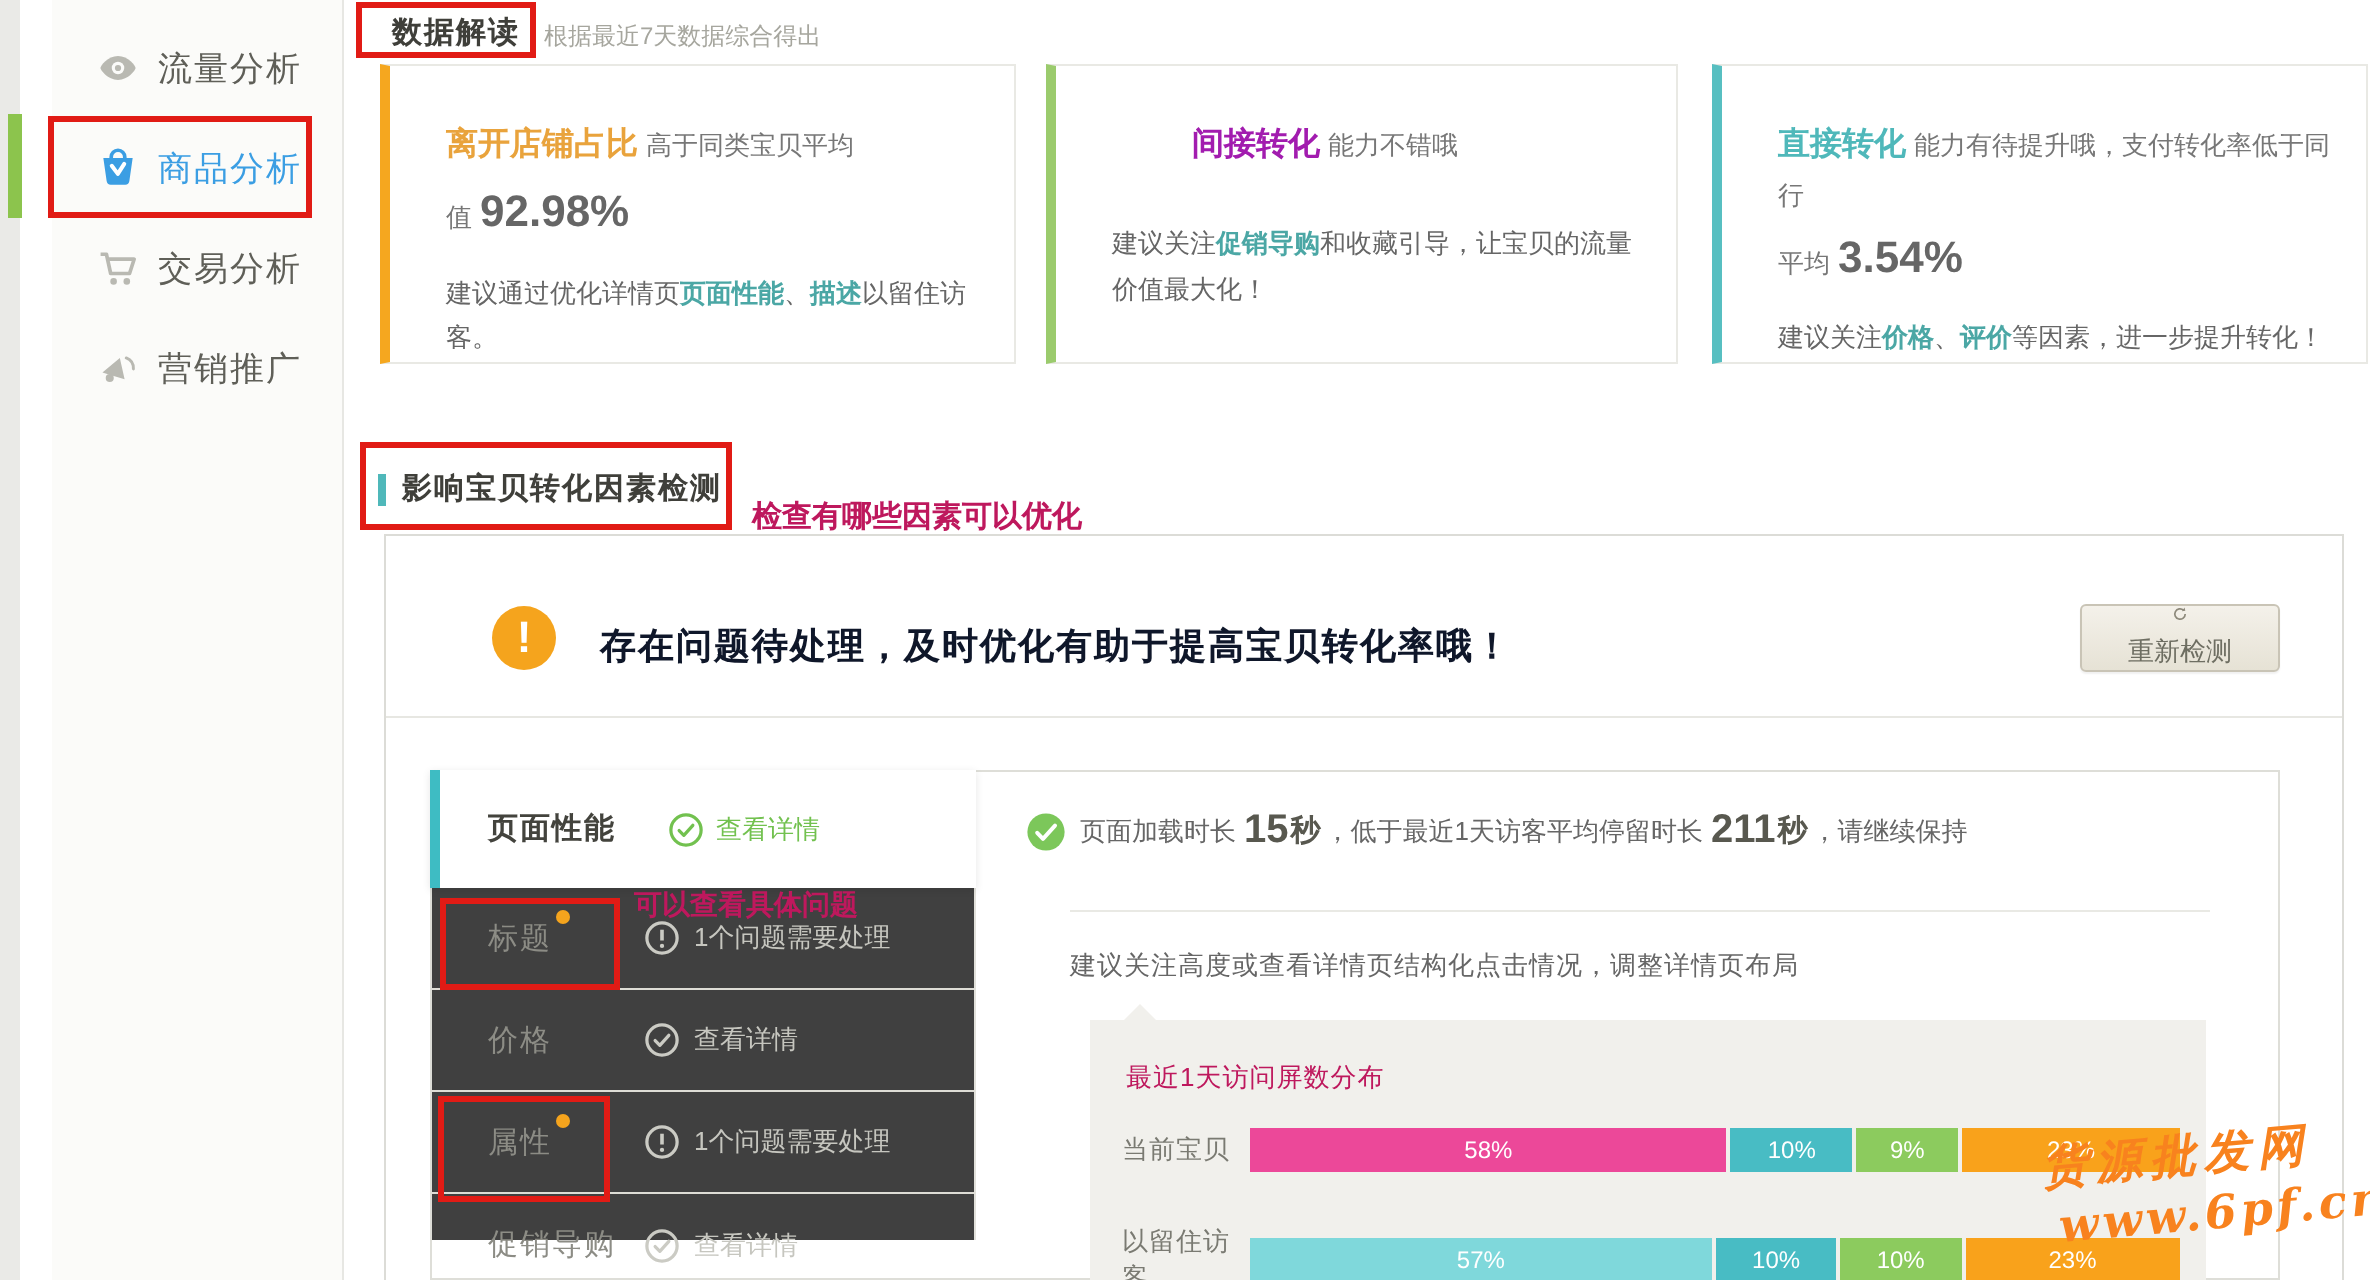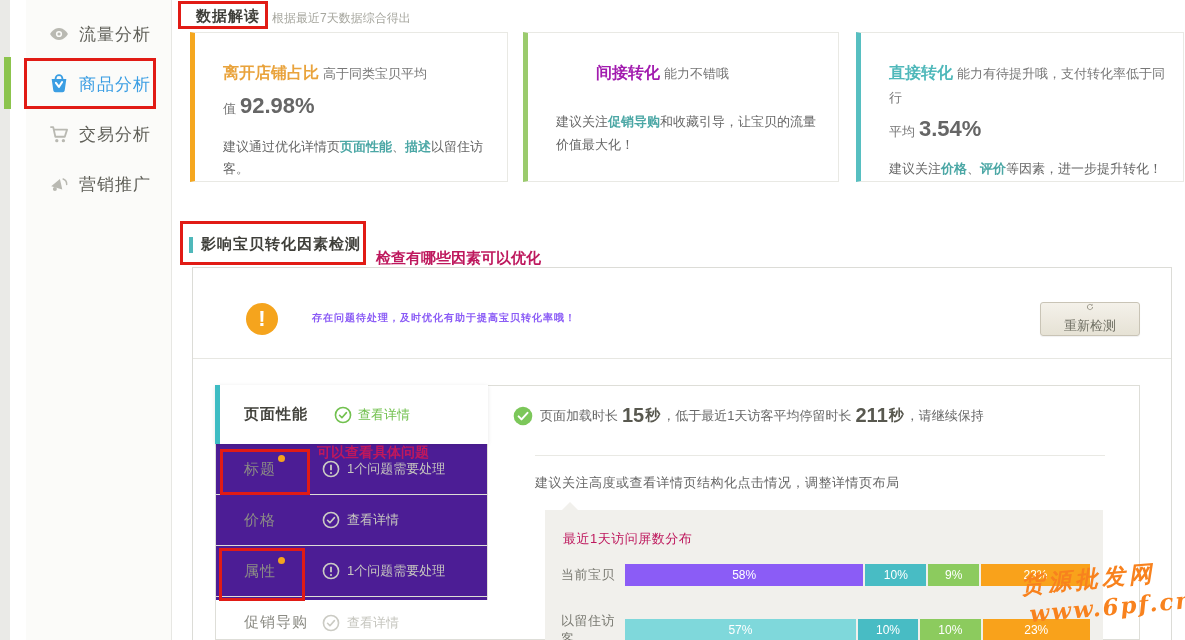--- a/index.html
+++ b/index.html
@@ -48,36 +48,36 @@
   #sec-bar { left:189px; top:237px; width:4px; height:16px; background:#4FB8BA; }
   #sec-title { left:201px; top:235px; font-size:15px; font-weight:bold; color:#3F3F3A; letter-spacing:1px; }
   #sec-note { left:376px; top:249px; font-size:15px; }
 
   
   #panel { left:192px; top:267px; width:980px; height:374px; background:#fff;
            border:1px solid #DCDCD7; border-bottom:none; }
   #warn-icon { left:246px; top:303px; width:32px; height:32px; border-radius:50%;
                background:#F5A41D; color:#fff; font-size:22px; font-weight:bold;
                text-align:center; line-height:31px; }
-  #warn-text { left:312px; top:311px; font-size:10px; font-weight:bold; color:#8b5cf6; letter-spacing:1px; }
+  #warn-text { left:300px; top:311px; font-size:18px; font-weight:bold; color:#0f172a; letter-spacing:1px; }
   #recheck-btn { left:1040px; top:302px; width:100px; height:34px;
                  background:linear-gradient(#F4F1EA,#E6E2D5); border:1px solid #C9C4B6; border-radius:3px;
                  display:flex; align-items:center; justify-content:center; gap:6px;
                  font-size:13px; color:#6E6E62; cursor:pointer; box-shadow:0 1px 1px rgba(0,0,0,.06);flex-direction:column; }
   #panel-divider { left:193px; top:358px; width:978px; height:1px; background:#E7E7E2; }
 
   
   #inner-panel { left:215px; top:385px; width:925px; height:255px; background:#fff; border:1px solid #DEDED8; }
   #active-tab { left:215px; top:385px; width:273px; height:59px; background:#fff; z-index:5;
                 border-left:5px solid #3EBCC3; box-shadow:0 1px 4px rgba(0,0,0,.10);
                 display:flex; align-items:center; cursor:pointer; }
   #active-tab .lbl { font-size:15px; font-weight:bold; color:#43433D; margin-left:24px; letter-spacing:1px; }
   #active-tab .status { display:flex; align-items:center; gap:6px; margin-left:26px;
                         color:#72C14F; font-size:13px; cursor:pointer; }
-  #factor-list { left:216px; top:444px; width:272px; height:156px; background:#4c1d95;
+  #factor-list { left:216px; top:444px; width:272px; height:176px; background:#404040;
                  border-right:1px solid #E2E1DB; z-index:4; }
   .factor-row { height:51px; border-bottom:1px solid #DEDDD6; display:flex; align-items:center; cursor:pointer; }
   .factor-row .row-label { margin-left:28px; width:78px; font-size:15px; color:#8C8C85; letter-spacing:1px; position:relative; }
   .dot { position:absolute; top:-5px; width:7px; height:7px; border-radius:50%; background:#F5A41D; display:inline-block; margin-left:2px; }
   .row-status { display:flex; align-items:center; gap:7px; font-size:13px; color:#C6C6BF; }
   .row-status svg { width:18px; height:18px; }
 
   
   #load-line { left:513px; top:404px; display:flex; align-items:center; font-size:13px; color:#666; }
   #load-line svg { width:20px; height:20px; margin-right:7px; }
@@ -267,21 +267,21 @@
 </div>
 <div class="abs" id="detail-divider"></div>
 <div class="abs" id="suggestion">建议关注高度或查看详情页结构化点击情况，调整详情页布局</div>
 
 <div class="abs" id="chart-notch"></div>
 <div class="abs" id="chart-box">
   <div id="chart-title">最近1天访问屏数分布</div>
   <div class="bar-row" style="top:54px">
     <span class="bar-label">当前宝贝</span>
     <div class="bar-track">
-        <div class="bar-seg" style="flex-grow: 58; background: #8b5cf6;">58%</div>
+        <div class="bar-seg" style="flex-grow: 58; background: #ec4899;">58%</div>
         <div class="bar-seg" style="flex-grow: 10; background: rgb(72, 188, 196);">10%</div>
         <div class="bar-seg" style="flex-grow: 9; background: rgb(140, 203, 94);">9%</div>
         <div class="bar-seg" style="flex-grow: 23; background: rgb(249, 162, 27);">23%</div>
       </div>
   </div>
   <div class="bar-row" style="top:102px">
     <span class="bar-label">以留住访客</span>
     <div class="bar-track">
         <div class="bar-seg" style="flex-grow: 57; background: rgb(127, 216, 219);">57%</div>
         <div class="bar-seg" style="flex-grow: 10; background: rgb(72, 188, 196);">10%</div>

